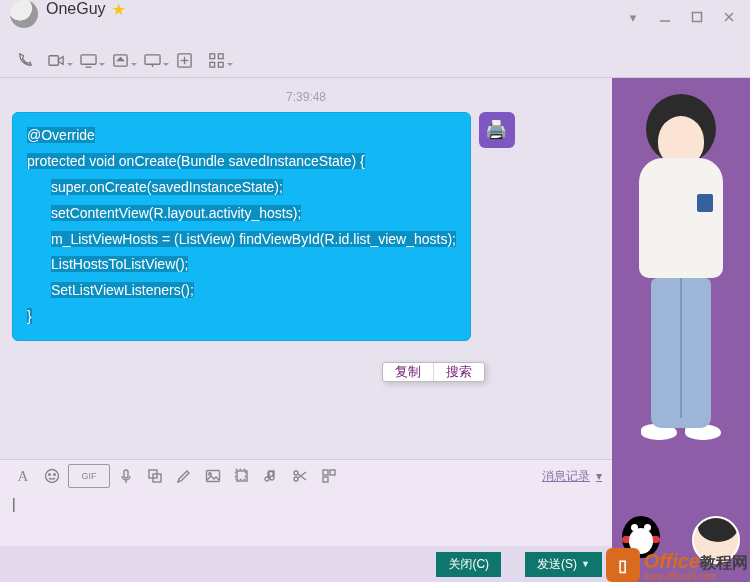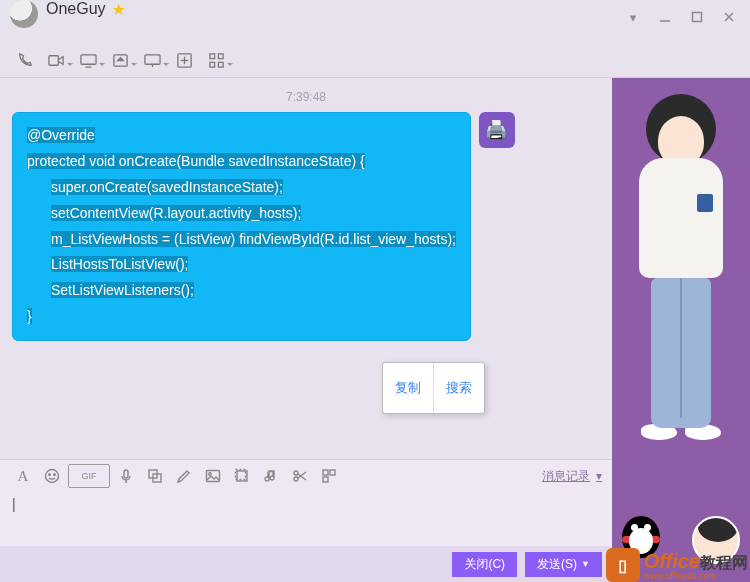--- a/index.html
+++ b/index.html
@@ -21,21 +21,21 @@
 .messages { flex: 1; padding: 8px 12px 4px 12px; overflow: hidden; position: relative; }
 .timestamp { text-align: center; color: #a89cb4; font-size: 12px; margin: 4px 0 8px; }
 .msg-row { display: flex; align-items: flex-start; gap: 8px; }
 .msg-avatar { width: 36px; height: 36px; border-radius: 6px; background: #7e57c2; display: flex; align-items: center; justify-content: center; font-size: 18px; flex-shrink: 0; }
 .bubble { background: #12b7f5; color: #fff; border: 1px solid #0aa7e3; border-radius: 6px; padding: 10px 14px 10px; font-size: 14px; line-height: 1.85; font-family: Consolas, monospace; position: relative; max-width: 520px; }
 .bubble::after { content: ""; position: absolute; right: -8px; top: 10px; border: 8px solid transparent; border-left-color: #12b7f5; }
 .code-line { white-space: pre; }
 .sel { background: #0a8fc2; }
 .ind1 { padding-left: 24px; }
 .context-menu { position: absolute; left: 382px; top: 284px; background: #fff; border: 1px solid #bbb; border-radius: 3px; box-shadow: 2px 2px 6px rgba(0,0,0,0.15); display: flex; font-size: 13px; }
-.context-menu div { padding: 16px 12px; cursor: pointer; color: #3b82f6; }
+.context-menu div { padding: 0 12px; cursor: pointer; color: #701a75; }
 .context-menu div + div { border-left: 1px solid #ddd; }
 .sidepanel { width: 138px; background: #8e5da8; position: relative; }
 .char { position: absolute; top: 10px; left: 10px; right: 10px; bottom: 100px; }
 .head { width: 70px; height: 70px; border-radius: 50%; background: #2b2b2b; margin: 6px auto 0; position: relative; }
 .face { position: absolute; width: 46px; height: 50px; background: #fbe4d4; border-radius: 50% 50% 45% 45%; left: 12px; top: 22px; }
 .torso { width: 84px; height: 120px; background: #f5f3ef; margin: -6px auto 0; border-radius: 24px 24px 10px 10px; position: relative; }
 .torso::before { content:""; position:absolute; right:10px; top:36px; width:16px; height:18px; background:#35609e; border-radius:2px; }
 .legs { width: 60px; height: 150px; background: #9db6d8; margin: 0 auto; border-radius: 6px 6px 10px 10px; position:relative; }
 .legs::after { content:""; position:absolute; left:50%; top:0; width:2px; height:140px; background:#7d97ba; transform:translateX(-1px);}
 .shoes { width: 90px; height: 18px; margin: -4px auto 0; display:flex; justify-content:center; gap:8px;}
@@ -50,21 +50,21 @@
 .mini-avatar { position: absolute; bottom: 18px; right: 10px; width: 48px; height: 48px; border-radius: 50%; background: #fbe4d4; border: 2px solid #fff; overflow:hidden;}
 .mini-avatar::before{content:"";position:absolute;top:-6px;left:4px;width:40px;height:30px;background:#2b2b2b;border-radius:50%;}
 .compose { border-top: 1px solid #d4c9de; background: #efe8f4; }
 .compose-tools { height: 32px; display: flex; align-items: center; padding: 0 10px; gap: 3px; }
 .ctool { width: 26px; height: 24px; display: flex; align-items: center; justify-content: center; color: #888; cursor: pointer; font-size: 13px; }
 .ctool svg { width: 16px; height: 16px; stroke: #888; stroke-width: 1.4; fill: none; }
 .history-link { margin-left: auto; color: #8874a0; font-size: 12px; cursor: pointer; display: flex; align-items: center; gap: 6px; text-decoration: underline; }
 .input-area { height: 54px; padding: 4px 10px; }
 .cursor-line { color:#555; font-size:14px; padding-left:2px;}
 .footer { height: 36px; display: flex; align-items: center; justify-content: flex-end; padding: 0 10px; gap: 8px; background: #e3d9ec; position: relative; }
-.footer-btn { background: #8b5cf6; color: #fff; border: none; padding: 4px 12px; font-size: 12px; cursor: pointer; display: flex; align-items: center; gap: 4px; }
+.footer-btn { background: #0f766e; color: #fff; border: none; padding: 4px 12px; font-size: 12px; cursor: pointer; display: flex; align-items: center; gap: 4px; margin-left: 16px; }
 .footer-btn .arr { font-size: 9px; opacity: 0.9; }
 .watermark { position: absolute; right: 2px; bottom: 0; display: flex; align-items: center; gap: 4px; pointer-events: none; }
 .wm-icon { width: 34px; height: 34px; background: #d96a1e; border-radius: 6px; display:flex;align-items:center;justify-content:center;color:#fff;font-size:16px;font-weight:bold; }
 .wm-text1 { color: #d96a1e; font-size: 20px; font-weight: bold; font-style: italic; }
 .wm-text2 { color: #404040; font-size: 16px; font-weight: bold; text-align: right; }
 .wm-sub { color: #d96a1e; font-size: 9px; display:block; margin-top:-3px;}
 </style>
 </head>
 <body>
 

